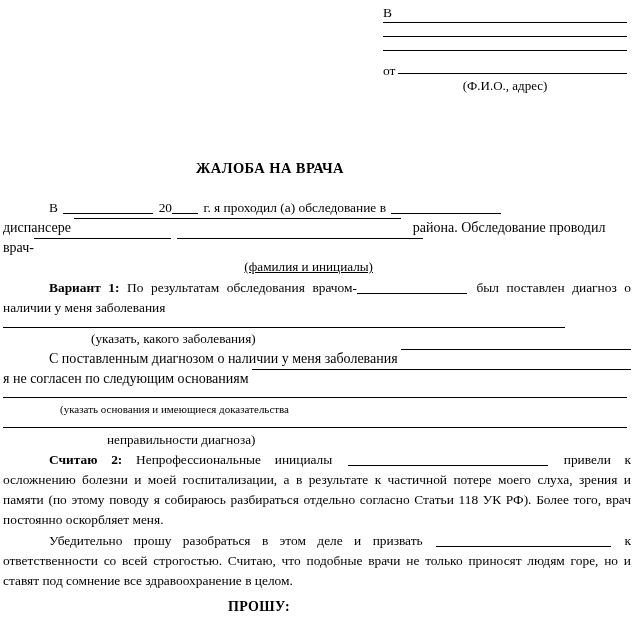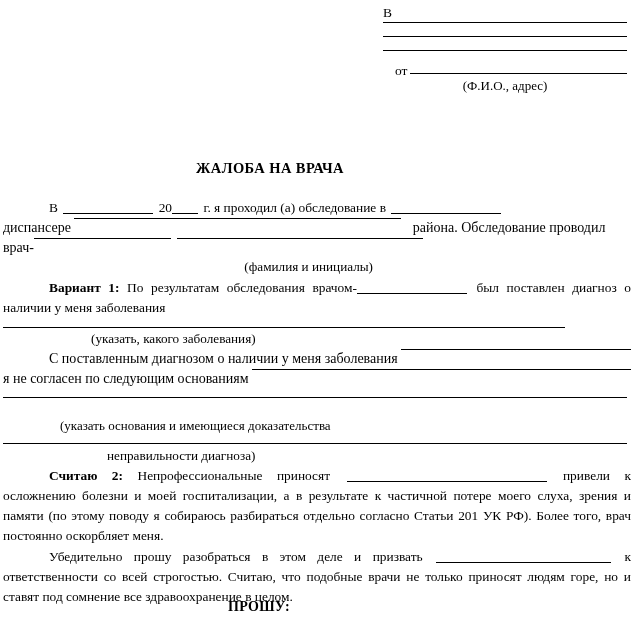--- a/index.html
+++ b/index.html
@@ -41,21 +41,21 @@
   .hdr-rule {
     height: 0;
     border-bottom: 1.4px solid #000;
     margin: 0 0 13px 8px;
     width: 244px;
   }
   .hdr-from-row {
     display: flex;
     align-items: flex-end;
     margin-top: 7px;
-    margin-left: 20px;
+    margin-left: 8px;
   }
   .hdr-from-label {
     font-size: 13.5px;
     white-space: nowrap;
     padding-right: 3px;
   }
   .hdr-from-rule {
     flex: 1 1 auto;
     height: 0;
     border-bottom: 1.4px solid #000;
@@ -124,23 +124,23 @@
     width: 624px;
     margin: 8px 0 0 0;
   }
   .caption-center {
     font-size: 13.2px;
     padding-left: 88px;
     margin-top: 1px;
     line-height: 19px;
   }
   .caption-center2 {
-    font-size: 13px;
+    font-size: 11px;
     padding-left: 57px;
-    margin-top: 18px;
+    margin-top: 2px;
     line-height: 19px;
   }
   .caption-center3 {
     font-size: 13.2px;
     padding-left: 104px;
     margin-top: 2px;
     line-height: 19px;
   }
   .caption-right {
     font-size: 13.2px;
@@ -214,21 +214,21 @@
       <span class="nowrap">диспансере</span>
       <span class="seg" style="width:327px;"></span>
       <span class="nowrap" style="margin-left:12px;">района. Обследование проводил</span>
     </div>
 
     <div class="row-flex">
       <span class="nowrap">врач-</span>
       <span class="seg" style="width:137px;margin-left:0;"></span>
       <span class="seg" style="width:246px;margin-left:6px;"></span>
     </div>
-    <div class="caption-right" style="padding-right:258px;">(фамилия и инициалы)</div>
+    <div class="caption-right" style="padding-right:258px;text-decoration:underline;">(фамилия и инициалы)</div>
 
     <div class="para indent" style="margin-top:2px;">
       <b>Вариант 1:</b>
       <span>По результатам обследования врачом-</span><span class="blank b-110" style="margin-left:0;"></span>
       <span>был поставлен диагноз о наличии у меня заболевания</span>
     </div>
 
     <div class="rule-full"></div>
     <div class="caption-center">(указать, какого заболевания)</div>
 
@@ -243,23 +243,23 @@
       <span class="grow"></span>
     </div>
 
     <div class="rule-wide"></div>
     <div class="caption-center2">(указать основания и имеющиеся доказательства</div>
     <div class="rule-wide"></div>
     <div class="caption-center3">неправильности диагноза)</div>
 
     <div class="para indent" style="margin-top:1px;">
       <b>Считаю 2:</b>
-      <span>Непрофессиональные приносят</span>
+      <span>Непрофессиональные инициалы</span>
       <span class="blank b-200"></span>
-      <span>привели к осложнению болезни и моей госпитализации, а в результате к частичной потере моего слуха, зрения и памяти (по этому поводу я собираюсь разбираться отдельно согласно Статьи 201 УК РФ). Более того, врач постоянно оскорбляет меня.</span>
+      <span>привели к осложнению болезни и моей госпитализации, а в результате к частичной потере моего слуха, зрения и памяти (по этому поводу я собираюсь разбираться отдельно согласно Статьи 118 УК РФ). Более того, врач постоянно оскорбляет меня.</span>
     </div>
 
     <div class="para indent" style="margin-top:1px;">
       <span>Убедительно прошу разобраться в этом деле и призвать</span>
       <span class="blank b-175"></span>
       <span>к ответственности со всей строгостью. Считаю, что подобные врачи не только приносят людям горе, но и ставят под сомнение все здравоохранение в целом.</span>
     </div>
 
   </div>
 

